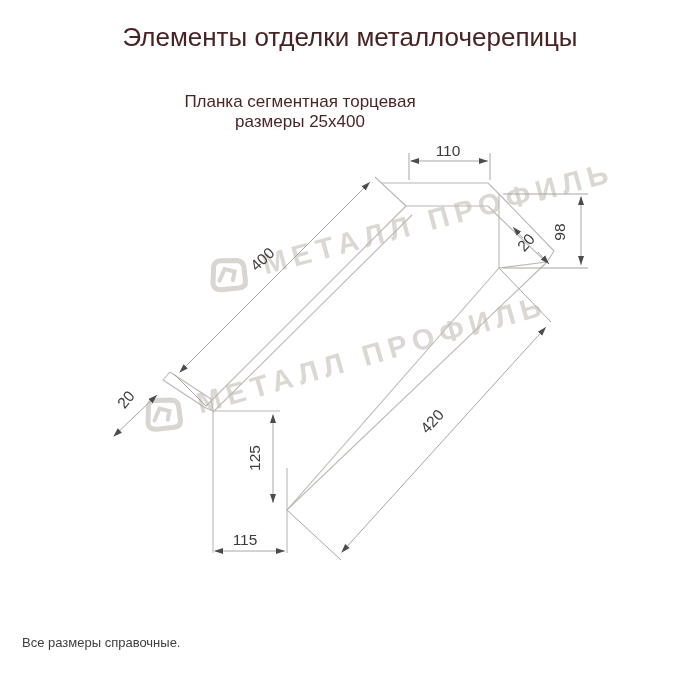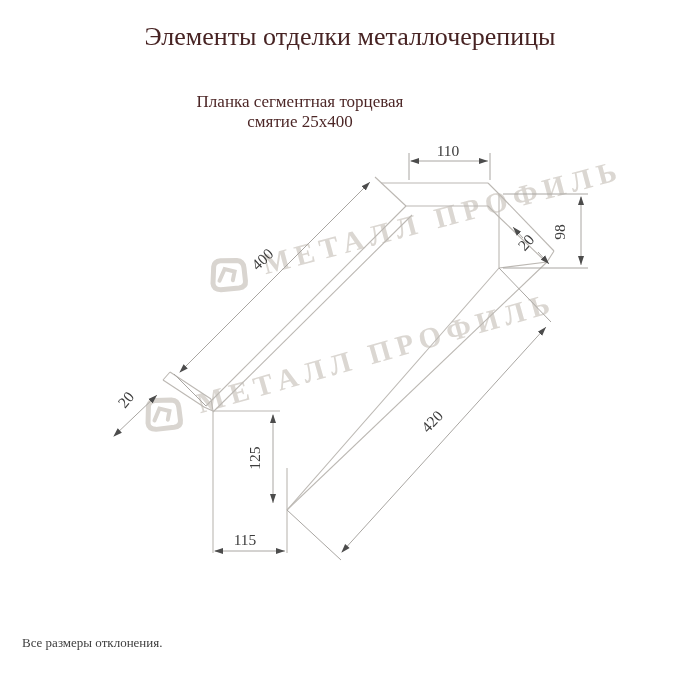--- a/index.html
+++ b/index.html
@@ -1,18 +1,18 @@
 <!DOCTYPE html>
 <html><head>
 <meta charset="utf-8">
 <style>
   html,body{margin:0;padding:0;background:#ffffff;}
   .page{
     position:relative;width:700px;height:700px;background:#ffffff;overflow:hidden;
-    font-family:Liberation Serif, serif;
+    font-family:Liberation Sans, sans-serif;
     border-radius:6px;
   }
   .title{
     position:absolute;top:22px;left:0;width:700px;text-align:center;
     font-size:26px;font-weight:400;color:#472323;letter-spacing:0px;
   }
   .subtitle{
     position:absolute;top:92px;left:0;width:600px;text-align:center;
     font-size:17px;font-weight:400;color:#4c2626;line-height:20px;
   }
@@ -33,21 +33,21 @@
 </style>
 </head>
 <body>
 
 <div class="page">
 
   <div class="title">Элементы отделки металлочерепицы</div>
 
   <div class="subtitle">
     <div>Планка сегментная торцевая</div>
-    <div>смятие 25x400</div>
+    <div>размеры 25x400</div>
   </div>
 
   <div class="watermark wm-a">
     <svg width="52" height="46" viewBox="0 0 52 46">
       <path d="M9 28 L14 12 Q16 7 22 8 L38 12 Q44 14 43 21 L41 34 Q40 40 33 39 L15 36 Q8 34 9 28 Z" fill="none" stroke="#d9d5d0" stroke-width="5" stroke-linejoin="round"></path>
       <path d="M16 27 L24 17 L33 22 L29 30" fill="none" stroke="#d9d5d0" stroke-width="4" stroke-linecap="round"></path>
     </svg>
     <span class="wm-text">МЕТАЛЛ ПРОФИЛЬ</span>
   </div>
 
@@ -141,16 +141,16 @@
     </g>
     <text transform="translate(260,458) rotate(-90)" font-size="15.5" fill="#3c3c3c" text-anchor="middle">125</text>
 
     <g stroke="#a9a6a2" stroke-width="1" fill="none">
       <line x1="215" y1="551" x2="285" y2="551" marker-start="url(#ars)" marker-end="url(#are)"></line>
     </g>
     <text x="245" y="545" font-size="15.5" fill="#3c3c3c" text-anchor="middle">115</text>
   </svg>
 
   <div class="footnotes">
-    <div>Все размеры отклонения.</div>
+    <div>Все размеры справочные.</div>
   </div>
 
 </div>
 
 </body></html>

